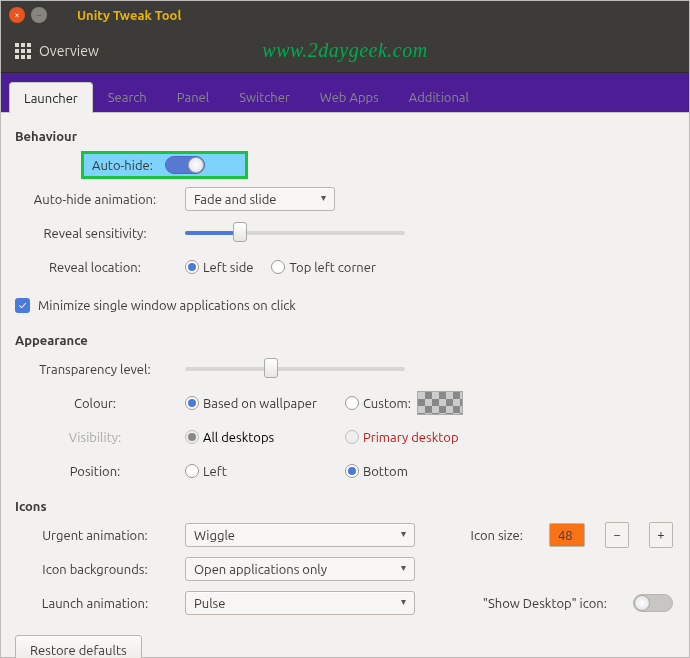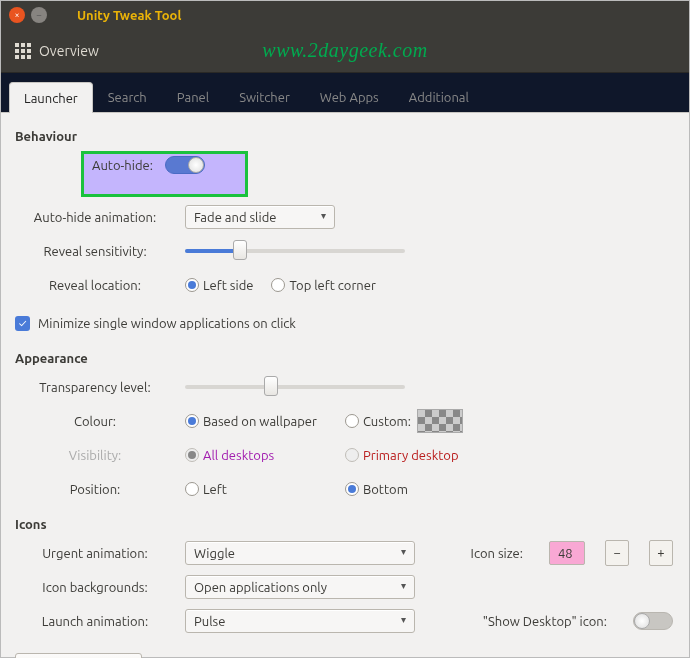--- a/index.html
+++ b/index.html
@@ -70,21 +70,21 @@
       left: 50%;
       transform: translateX(-50%);
       font-style: italic;
       font-family: cursive, serif;
       color: #00aa4f;
       font-size: 20px;
       letter-spacing: 0.5px;
     }
     .tabs {
       display: flex;
-      background: #0f172a;
+      background: #4c1d95;
       padding: 8px 8px 0 8px;
       gap: 0;
       border-bottom: 1px solid #c8c6c2;
     }
     .tab {
       padding: 8px 14px;
       color: #888;
       border: 1px solid transparent;
       border-bottom: none;
       border-radius: 4px 4px 0 0;
@@ -116,22 +116,22 @@
       width: 170px;
       text-align: center;
       padding-right: 10px;
       color: #3c3b37;
     }
     .label.disabled { color: #aaa; }
     .highlight {
       display: flex;
       align-items: center;
       border: 3px solid #1ac23d;
-      background: #c4b5fd;
-      padding: 2px 40px 20px 8px;
+      background: #7dd3fc;
+      padding: 2px 40px 2px 8px;
       margin-left: 66px;
     }
     .highlight .hlabel {
       margin-right: 12px;
     }
     .toggle {
       width: 40px;
       height: 18px;
       background: #5979d1;
       border-radius: 10px;
@@ -244,21 +244,21 @@
       gap: 20px;
       align-items: center;
       margin-left: auto;
       padding-right: 2px;
     }
     .spin-input {
       border: 1px solid #bab6ae;
       border-radius: 2px;
       padding: 4px 8px;
       width: 36px;
-      background: #f9a8d4;
+      background: #f97316;
       text-align: left;
     }
     .spin-btn {
       border: 1px solid #bab6ae;
       width: 24px;
       height: 26px;
       background: #f4f2ee;
       text-align: center;
       line-height: 22px;
       border-radius: 2px;
@@ -374,21 +374,21 @@
         </span>
       <span class="radio-opt col2">
           <span class="radio"></span>
           <span>Custom:</span>
           <span class="color-swatch"></span>
         </span>
     </div>
 
     <div class="row rel">
       <div class="label disabled">Visibility:</div>
-      <span class="radio-opt" style="color:#a21caf;">
+      <span class="radio-opt" style="color:#000000;">
           <span class="radio disabled checked"></span>
           <span>All desktops</span>
         </span>
       <span class="radio-opt col2" style="color:#b91c1c;justify-content:flex-end;">
           <span class="radio disabled"></span>
           <span>Primary desktop</span>
         </span>
     </div>
 
     <div class="row rel">

